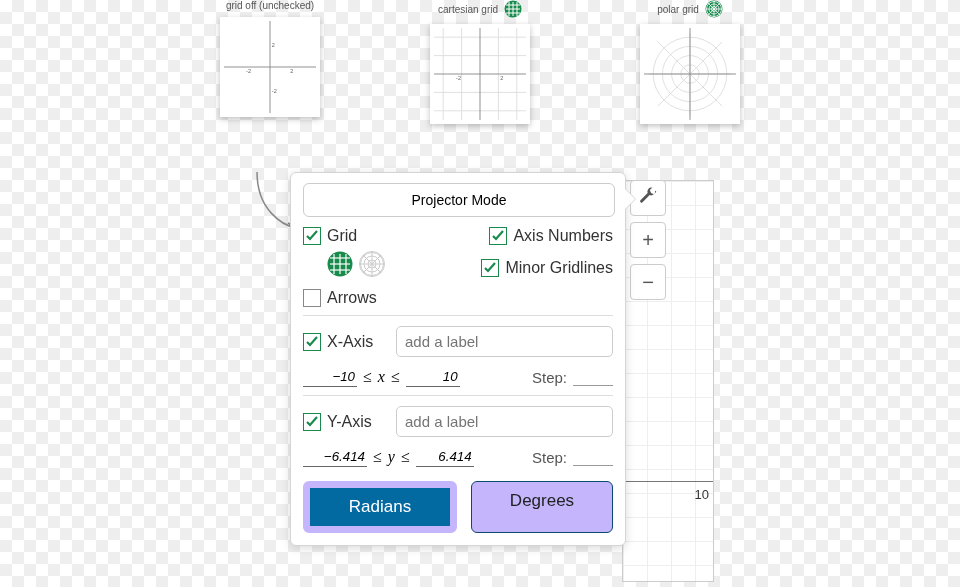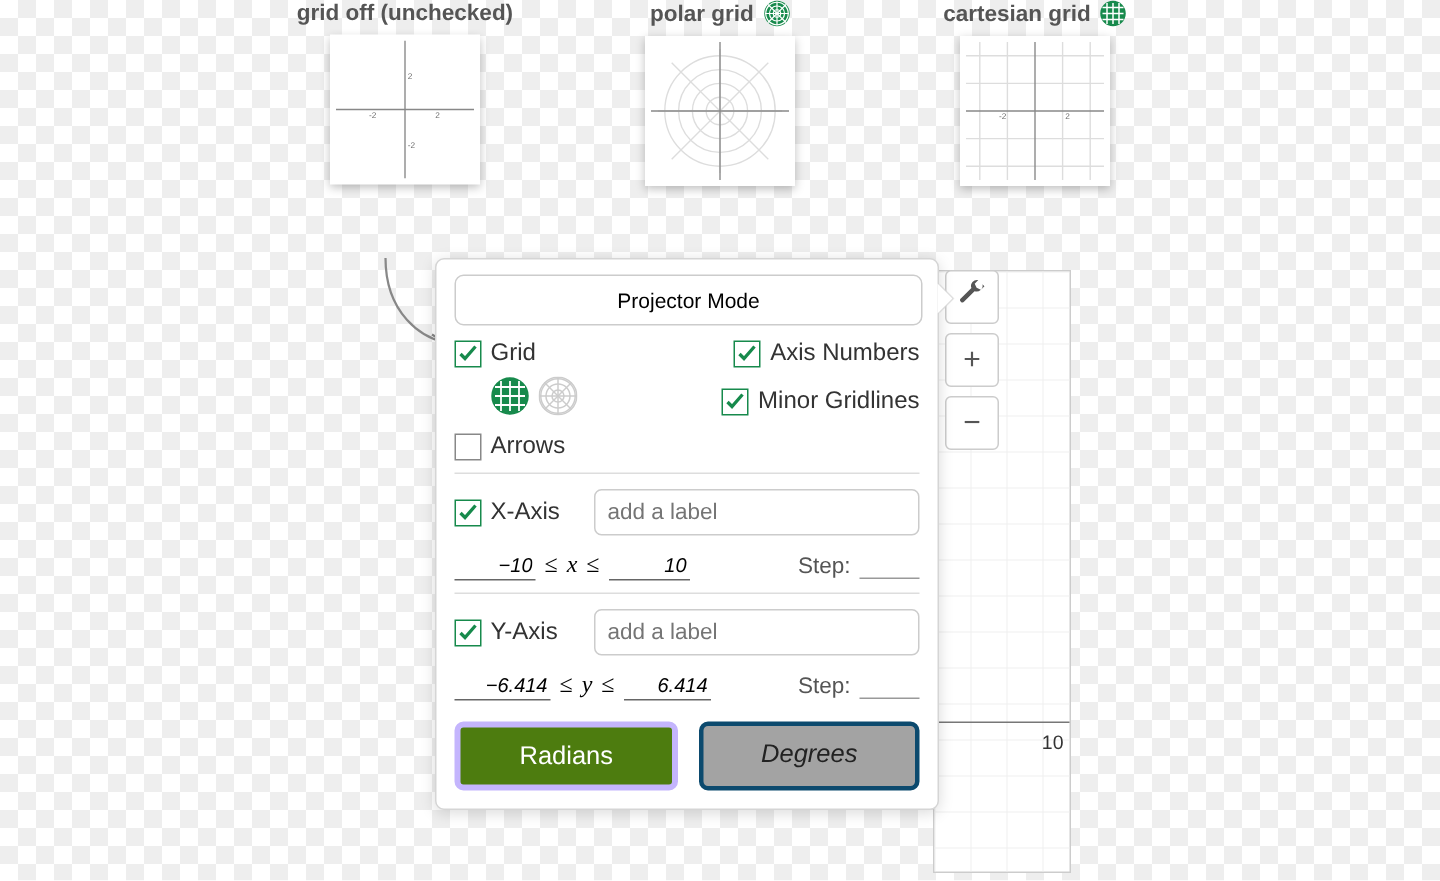--- a/index.html
+++ b/index.html
@@ -7,21 +7,21 @@
     background-image:
       linear-gradient(45deg,#eee 25%,transparent 25%),
       linear-gradient(-45deg,#eee 25%,transparent 25%),
       linear-gradient(45deg,transparent 75%,#eee 75%),
       linear-gradient(-45deg,transparent 75%,#eee 75%);
     background-size:24px 24px;
     background-position:0 0,0 12px,12px -12px,-12px 0;
   }
   .top-row{position:absolute;top:0;left:0;right:0;display:flex;justify-content:center;gap:40px;}
   .example{display:flex;flex-direction:column;align-items:center;width:170px;}
-  .ex-caption{font-size:15px;color:#555;margin-bottom:6px;display:flex;align-items:center;gap:6px;font-weight:bold;}
+  .ex-caption{font-size:10px;color:#555;margin-bottom:6px;display:flex;align-items:center;gap:6px;}
   .thumb{width:100px;height:100px;background:#fff;box-shadow:0 2px 6px rgba(0,0,0,.25);position:relative;}
   .thumb svg{position:absolute;inset:4px;}
   .globe{width:18px;height:18px;border-radius:50%;display:inline-block;position:relative;vertical-align:middle;}
   .globe svg{position:absolute;inset:0;}
   
   .panel-wrap{position:absolute;left:290px;top:172px;width:395px;}
   .pointer-arrow{position:absolute;left:-38px;top:-2px;width:48px;height:70px;}
   .panel{width:310px;background:#fff;border:1px solid #d5d5d5;border-radius:6px;
     box-shadow:0 2px 10px rgba(0,0,0,.15);padding:10px 12px 12px;position:relative;}
   .panel::after{content:"";position:absolute;top:16px;right:-10px;width:0;height:0;
@@ -40,22 +40,22 @@
   .axis-row{display:flex;justify-content:space-between;margin-top:10px;}
   .axis-row .lbl-input{flex:0 0 150px;border:1px solid #ccc;border-radius:5px;padding:6px 8px;font-size:15px;color:#999;}
   .range-row{display:flex;align-items:center;gap:6px;margin:10px 0 0;font-size:16px;}
   .num{border:0;border-bottom:1px solid #666;width:50px;text-align:right;font-style:italic;font-family:Liberation Sans, sans-serif;padding:2px;}
   .leq{font-family:Georgia,serif;}
   .varx{font-style:italic;font-family:Georgia,serif;}
   .step-wrap{margin-left:auto;display:flex;align-items:center;gap:6px;font-size:15px;color:#555;}
   .step-in{border:0;border-bottom:1px solid #999;width:36px;}
   .unit-row{display:flex;gap:14px;margin-top:14px;}
   .unit-btn{flex:1;border-radius:6px;padding:9px 0;text-align:center;font-size:17px;cursor:pointer;}
-  .unit-btn.active{background:#4d7c0f;color:#fff;border:4px solid #c4b5fd;}
-  .unit-btn.inactive{background:#a3a3a3;color:#222;border:3px solid #0c4a6e;font-style:italic;}
+  .unit-btn.active{background:#0369a1;color:#fff;border:7px solid #c4b5fd;}
+  .unit-btn.inactive{background:#c4b5fd;color:#222;border:1px solid #0c4a6e;}
   
   .canvas{position:absolute;left:622px;top:180px;width:90px;height:400px;background:#fff;border:1px solid #ccc;}
   .canvas .grid{position:absolute;inset:0;background-image:linear-gradient(#eee 1px,transparent 1px),linear-gradient(90deg,#eee 1px,transparent 1px);background-size:24px 24px;}
   .canvas .hline{position:absolute;left:0;right:0;top:300px;border-top:1px solid #777;}
   .tick-num{position:absolute;right:4px;top:306px;font-size:13px;color:#333;}
   .side-btns{position:absolute;left:630px;top:180px;display:flex;flex-direction:column;gap:6px;}
   .sq-btn{width:34px;height:34px;background:#fff;border:1px solid #ccc;border-radius:4px;display:flex;align-items:center;justify-content:center;cursor:pointer;font-size:20px;color:#555;}
 </style>
 </head>
 <body>
@@ -66,20 +66,56 @@
     <div class="example">
       <div class="ex-caption">grid off (unchecked)</div>
       <div class="thumb">
         <svg viewBox="0 0 100 100">
             <line x1="50" y1="0" x2="50" y2="100" stroke="#888"></line>
             <line x1="0" y1="50" x2="100" y2="50" stroke="#888"></line>
         <text x="24" y="56" font-size="6" fill="#666">-2</text>
             <text x="72" y="56" font-size="6" fill="#666">2</text>
         <text x="52" y="28" font-size="6" fill="#666">2</text>
             <text x="52" y="78" font-size="6" fill="#666">-2</text>
+          </svg>
+      </div>
+    </div>
+    <div class="example">
+      <div class="ex-caption">
+        <span>cartesian grid</span>
+        <span class="globe">
+          <svg viewBox="0 0 18 18">
+              <circle cx="9" cy="9" r="8.5" fill="#178a4c"></circle>
+              <g stroke="#fff" stroke-width="1">
+                <line x1="2" y1="5" x2="16" y2="5"></line>
+                <line x1="2" y1="9" x2="16" y2="9"></line>
+                <line x1="2" y1="13" x2="16" y2="13"></line>
+                <line x1="5" y1="2" x2="5" y2="16"></line>
+                <line x1="9" y1="2" x2="9" y2="16"></line>
+                <line x1="13" y1="2" x2="13" y2="16"></line>
+              </g>
+            </svg>
+        </span>
+      </div>
+      <div class="thumb">
+        <svg viewBox="0 0 100 100">
+            <g stroke="#ddd">
+              <line x1="10" y1="0" x2="10" y2="100"></line>
+              <line x1="30" y1="0" x2="30" y2="100"></line>
+              <line x1="70" y1="0" x2="70" y2="100"></line>
+              <line x1="90" y1="0" x2="90" y2="100"></line>
+              <line x1="0" y1="10" x2="100" y2="10"></line>
+              <line x1="0" y1="30" x2="100" y2="30"></line>
+              <line x1="0" y1="70" x2="100" y2="70"></line>
+              <line x1="0" y1="90" x2="100" y2="90"></line>
+            </g>
+            <line x1="50" y1="0" x2="50" y2="100" stroke="#888"></line>
+            <line x1="0" y1="50" x2="100" y2="50" stroke="#888"></line>
+        <text x="24" y="56" font-size="6" fill="#666">-2</text>
+            <text x="72" y="56" font-size="6" fill="#666">2</text>
           </svg>
       </div>
     </div>
     <div class="example">
       <div class="ex-caption">
         <span>polar grid</span>
         <span class="globe">
           <svg viewBox="0 0 18 18">
               <circle cx="9" cy="9" r="8.5" fill="#178a4c"></circle>
               <g stroke="#fff" stroke-width="0.8" fill="none">
@@ -104,56 +140,20 @@
               <line x1="50" y1="5" x2="50" y2="95"></line>
               <line x1="5" y1="50" x2="95" y2="50"></line>
               <line x1="15" y1="15" x2="85" y2="85"></line>
               <line x1="85" y1="15" x2="15" y2="85"></line>
             </g>
             <line x1="50" y1="0" x2="50" y2="100" stroke="#888"></line>
             <line x1="0" y1="50" x2="100" y2="50" stroke="#888"></line>
           </svg>
       </div>
     </div>
-    <div class="example">
-      <div class="ex-caption">
-        <span>cartesian grid</span>
-        <span class="globe">
-          <svg viewBox="0 0 18 18">
-              <circle cx="9" cy="9" r="8.5" fill="#178a4c"></circle>
-              <g stroke="#fff" stroke-width="1">
-                <line x1="2" y1="5" x2="16" y2="5"></line>
-                <line x1="2" y1="9" x2="16" y2="9"></line>
-                <line x1="2" y1="13" x2="16" y2="13"></line>
-                <line x1="5" y1="2" x2="5" y2="16"></line>
-                <line x1="9" y1="2" x2="9" y2="16"></line>
-                <line x1="13" y1="2" x2="13" y2="16"></line>
-              </g>
-            </svg>
-        </span>
-      </div>
-      <div class="thumb">
-        <svg viewBox="0 0 100 100">
-            <g stroke="#ddd">
-              <line x1="10" y1="0" x2="10" y2="100"></line>
-              <line x1="30" y1="0" x2="30" y2="100"></line>
-              <line x1="70" y1="0" x2="70" y2="100"></line>
-              <line x1="90" y1="0" x2="90" y2="100"></line>
-              <line x1="0" y1="10" x2="100" y2="10"></line>
-              <line x1="0" y1="30" x2="100" y2="30"></line>
-              <line x1="0" y1="70" x2="100" y2="70"></line>
-              <line x1="0" y1="90" x2="100" y2="90"></line>
-            </g>
-            <line x1="50" y1="0" x2="50" y2="100" stroke="#888"></line>
-            <line x1="0" y1="50" x2="100" y2="50" stroke="#888"></line>
-        <text x="24" y="56" font-size="6" fill="#666">-2</text>
-            <text x="72" y="56" font-size="6" fill="#666">2</text>
-          </svg>
-      </div>
-    </div>
   </div>
 
   <div class="canvas">
     <div class="grid"></div>
     <div class="hline"></div>
     <span class="tick-num">10</span>
   </div>
 
   <div class="side-btns">
     <div class="sq-btn">

